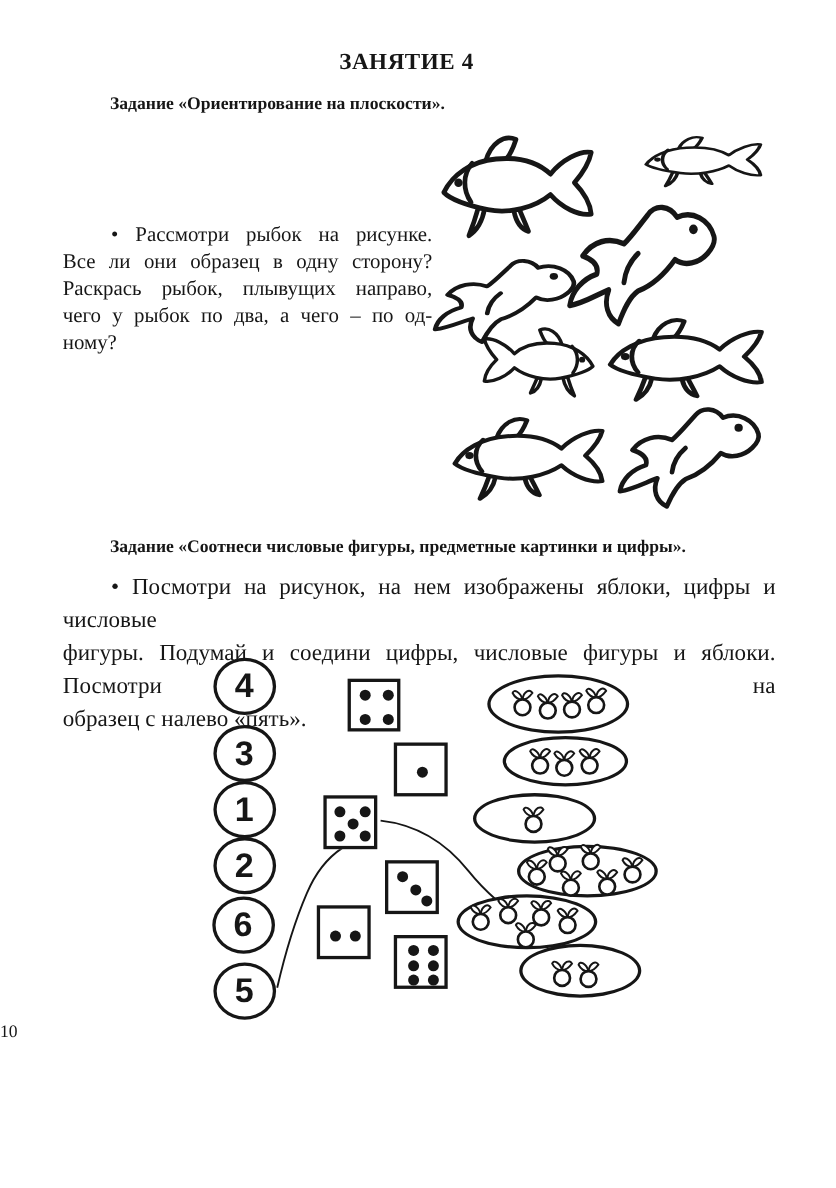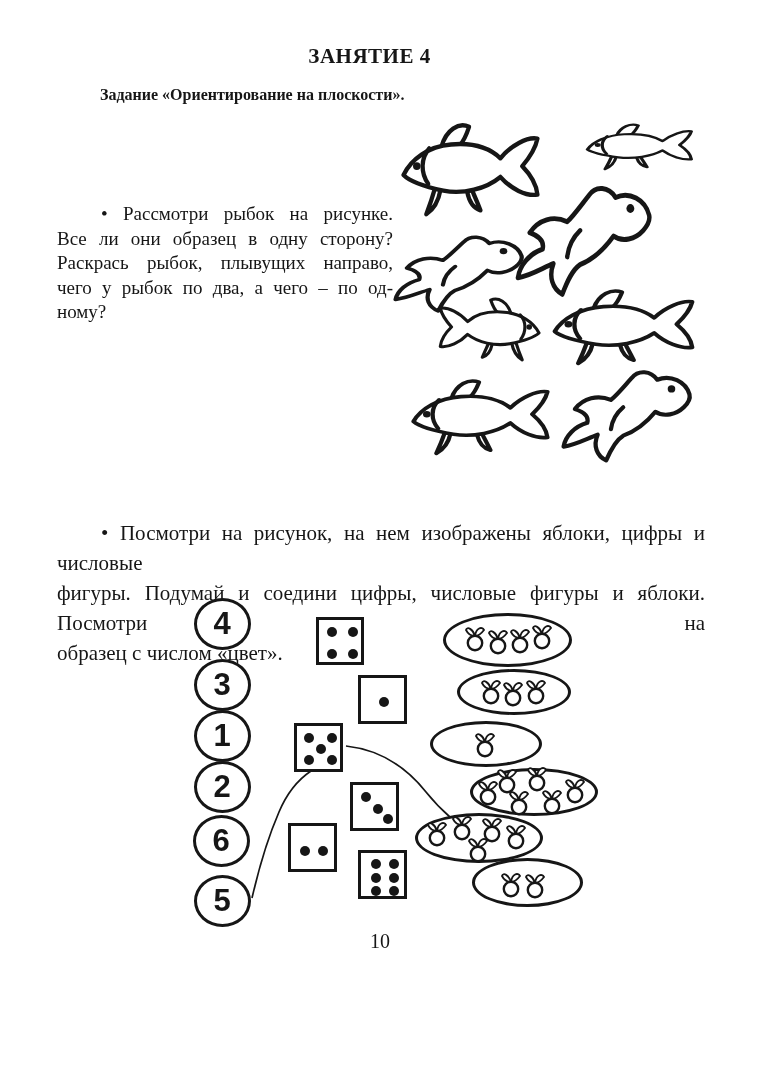--- a/index.html
+++ b/index.html
@@ -27,21 +27,21 @@
     position:absolute;box-sizing:border-box;border:3px solid #161616;border-radius:50%;
     display:flex;align-items:center;justify-content:center;background:#fff;
     font-family:"Liberation Sans",sans-serif;font-weight:bold;font-size:31px;
   }
   .die{position:absolute;box-sizing:border-box;border:3px solid #161616;background:#fff;}
   .die .dot{position:absolute;width:10px;height:10px;border-radius:50%;background:#161616;transform:translate(-50%,-50%);}
   .apple-oval{position:absolute;box-sizing:border-box;border:3px solid #161616;border-radius:50%;background:#fff;}
   .apple{position:absolute;overflow:visible;}
   #connections{position:absolute;left:0;top:0;width:760px;height:1080px;pointer-events:none;}
   .page-number{
-    position:absolute;left:0;top:930px;width:760px;text-align:center;font-size:20px;
+    position:absolute;left:0;top:930px;width:760px;font-size:16px;
   }
 </style>
 </head>
 <body>
 
 <div class="page">
 
   <div class="title">ЗАНЯТИЕ 4</div>
 
   <div class="task-heading" id="task1-heading">Задание «Ориентирование на плоскости».</div>
@@ -121,25 +121,26 @@
       </svg>
       <svg class="fish" viewBox="0 0 150 120" preserveAspectRatio="none" style="left: 556px; top: 366px; width: 142px; height: 110px;">
         <g>
           <path d="M 141 31 C 137 17 121 9 107 15 C 100 5 87 4 80 13 C 72 22 65 31 58 37 C 44 31 29 35 20 47 C 29 50 35 55 33 62 C 20 66 10 76 8 88 C 21 86 33 79 44 75 C 39 87 43 98 53 103 C 58 91 63 81 71 76 C 85 71 97 60 105 50 C 114 56 127 53 135 45 C 140 40 142 35 141 31 Z" fill="#fff" stroke="#161616" stroke-width="4.5" stroke-linejoin="round" stroke-linecap="round"></path>
           <path d="M 71 45 C 63 52 59 61 58 69" fill="none" stroke="#161616" stroke-width="4.5" stroke-linejoin="round" stroke-linecap="round"></path>
           <circle cx="122" cy="25" r="4" fill="#161616"></circle>
         </g>
       </svg>
     </div>
 
+  <div class="task-heading" id="task2-heading">Задание «Соотнеси числовые фигуры, предметные картинки и цифры».</div>
 
   <div class="para" id="para2">
       <div class="pline first">• Посмотри на рисунок, на нем изображены яблоки, цифры и числовые</div>
       <div class="pline">фигуры. Подумай и соедини цифры, числовые фигуры и яблоки. Посмотри на</div>
-      <div class="pline last">образец с числом «цвет».</div>
+      <div class="pline last">образец с налево «пять».</div>
     </div>
 
   <div id="exercise">
     <svg id="connections" viewBox="0 0 760 1080">
         <path d="M 252 898 C 258 872 266 842 279 812 C 287 793 299 779 311 771" fill="none" stroke="#161616" stroke-width="1.7"></path>
         <path d="M 346 746 C 382 750 407 768 426 792 C 434 802 443 811 451 818" fill="none" stroke="#161616" stroke-width="1.7"></path>
       </svg>
   <div class="num-circle" style="left: 193.5px; top: 598px; width: 57px; height: 52px;">
         <span>4</span>
       </div>

